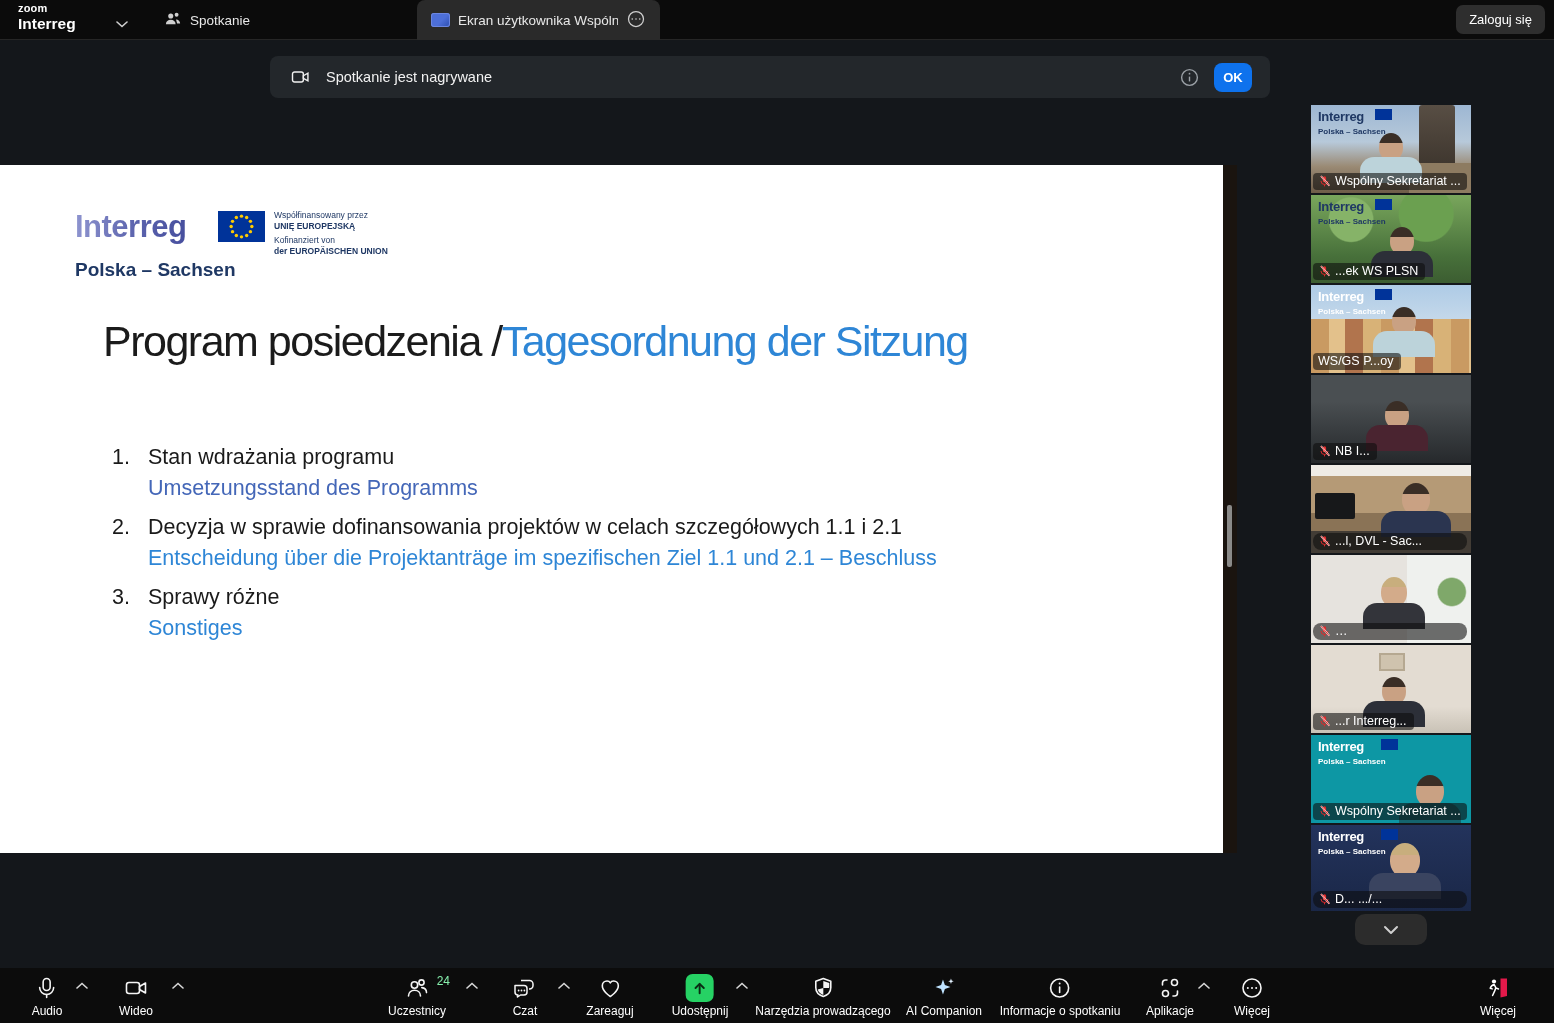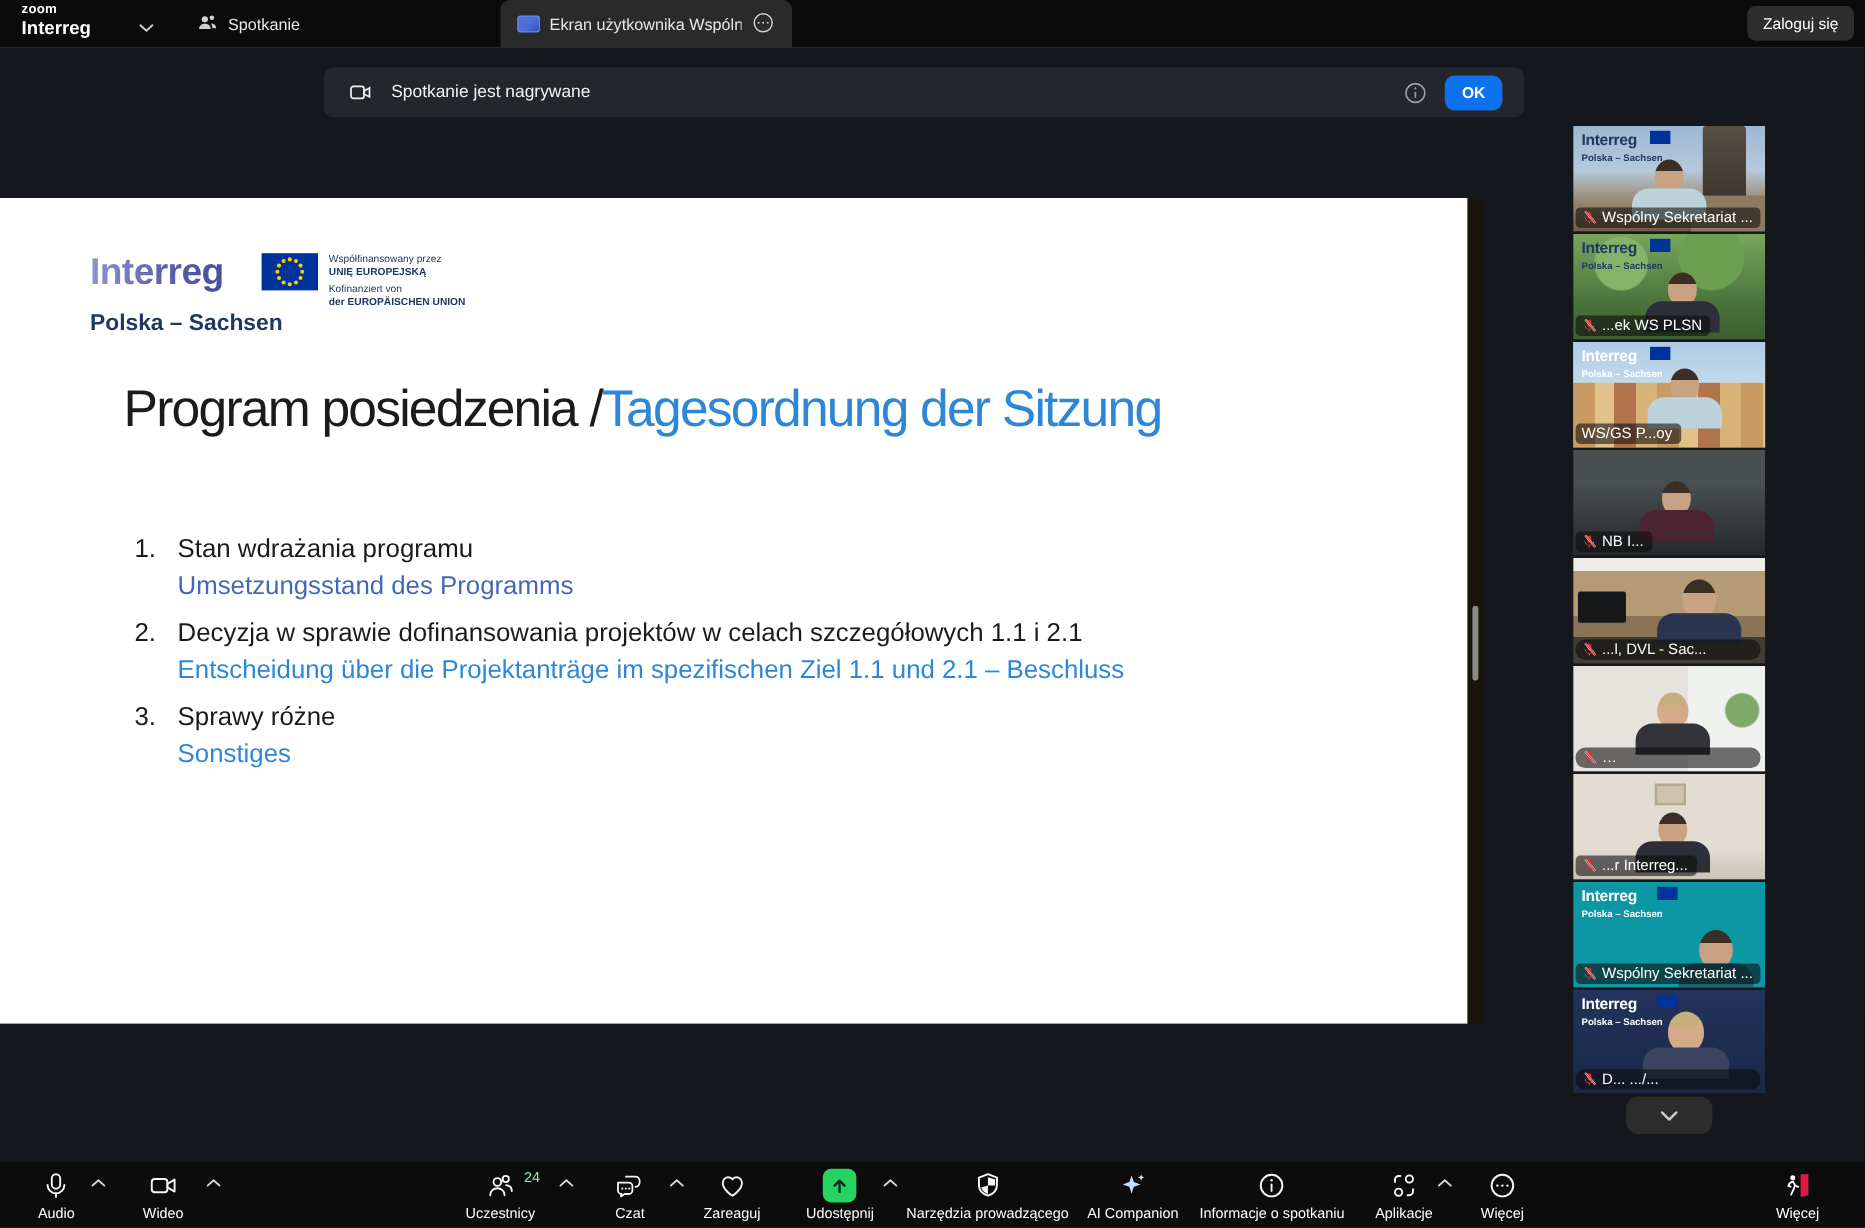--- a/index.html
+++ b/index.html
@@ -17,21 +17,21 @@
   #tab-share { left:417px; width:243px; background:#2a2a2a; border-radius:8px 8px 0 0; }
   #tab-share .tab-label { width:172px; overflow:hidden; white-space:nowrap; }
   .mini-thumb { width:19px; height:14px; border-radius:3px; background:linear-gradient(135deg,#4d6fd8 0 55%,#2b4db0); flex:0 0 auto; box-shadow:inset 0 0 0 1px #6b86e0; }
   #login-btn { position:absolute; right:9px; top:5px; height:29px; padding:0 13px; background:#2e2e2e; color:#fff; font-size:13px; border:none; border-radius:7px; display:flex; align-items:center; cursor:pointer; }
 
   
   #rec-banner { position:absolute; left:270px; top:56px; width:1000px; height:42px; background:#23272b; border-radius:8px; display:flex; align-items:center; z-index:20; }
   #rec-banner .cam { margin-left:20px; display:flex; }
   #rec-banner .msg { margin-left:16px; color:#f2f2f2; font-size:14.5px; }
   #rec-banner .info { margin-left:auto; display:flex; }
-  #ok-btn { margin:0 18px 0 14px; width:48px; height:29px; background:#0E72ED; color:#fff; font-weight:700; font-size:13px; border:none; border-radius:8px; cursor:pointer; }
+  #ok-btn { margin:0 18px 0 14px; width:38px; height:29px; background:#0E72ED; color:#fff; font-weight:700; font-size:13px; border:none; border-radius:8px; cursor:pointer; }
 
   
   #slide { position:absolute; left:0; top:165px; width:1223px; height:688px; background:#fff; }
   .logo-brand { position:absolute; left:75px; top:44px; font-size:31px; font-weight:700; letter-spacing:-.5px;
       background:linear-gradient(90deg,#8e94cf 0%,#5b63ad 55%,#474f9e 100%); -webkit-background-clip:text; background-clip:text; color:transparent; }
   .logo-program { position:absolute; left:75px; top:94px; font-size:19px; font-weight:700; color:#1f3864; }
   .euflag { position:absolute; left:218px; top:46px; width:47px; height:31px; background:#003399; }
   .eu-text { position:absolute; left:274px; top:45px; color:#1f3864; font-size:8.5px; line-height:10.5px; }
   .eu-text .b { font-weight:700; }
   .eu-text .g { margin-top:4px; }

